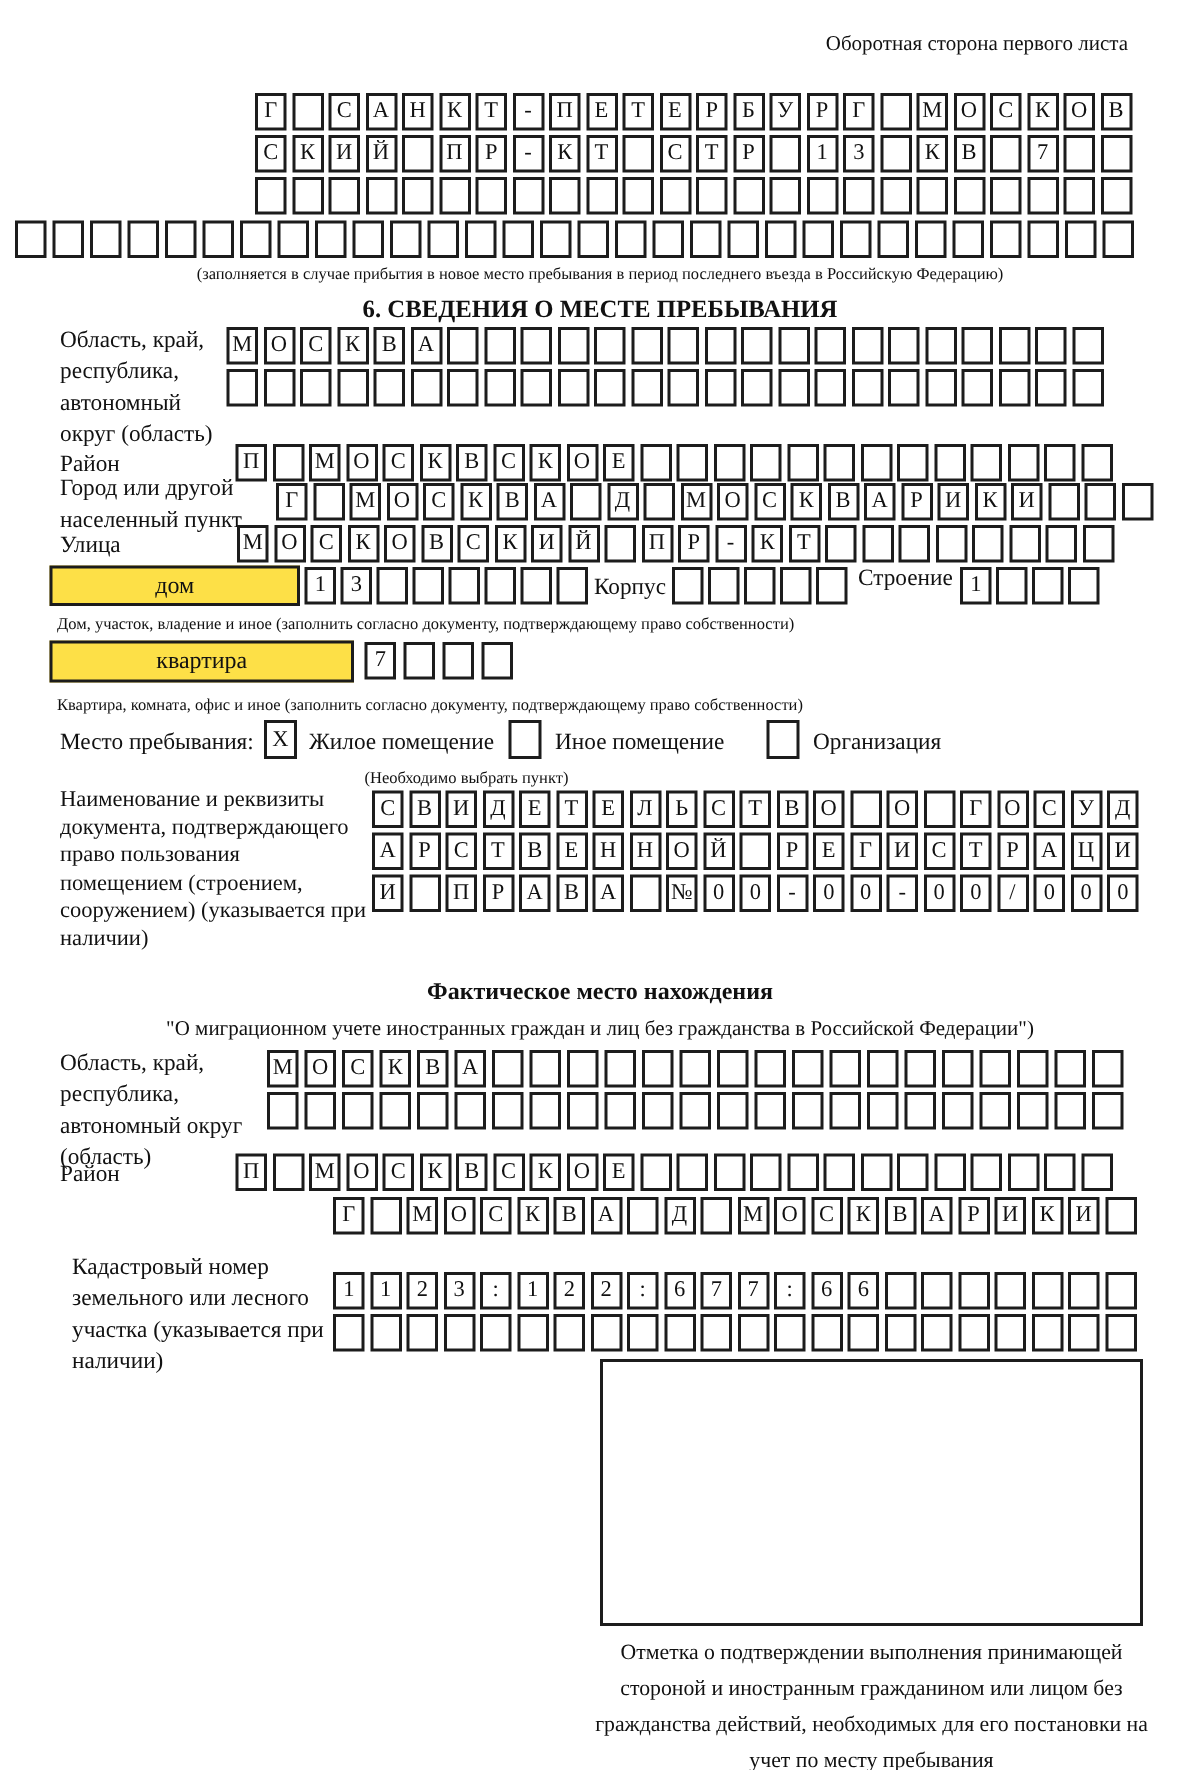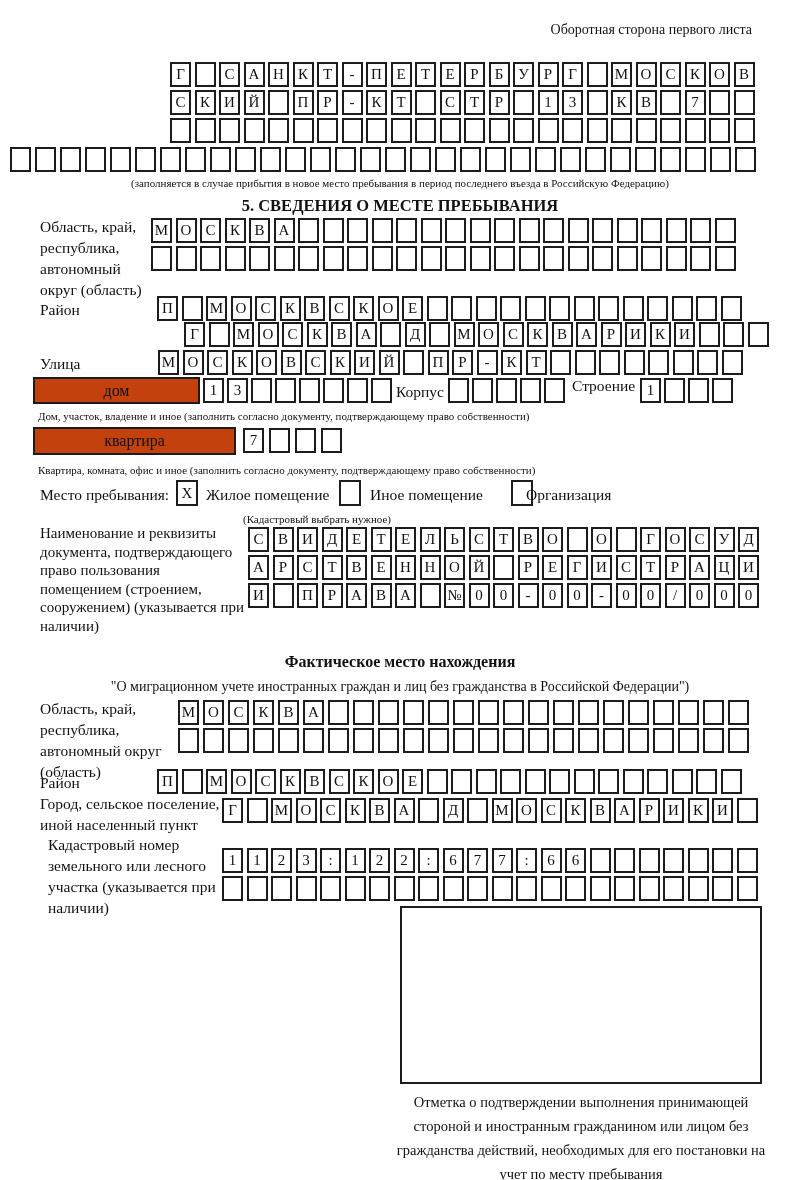--- a/index.html
+++ b/index.html
@@ -16,21 +16,21 @@
   .boxrow{display:flex;gap:3.5px;}
   .gap4{gap:4px;}
   .gap3{gap:3px;}
   .gap5{gap:5px;}
   .cell{
     width:21px;height:25px;border:2px solid #1c1c1c;box-sizing:border-box;
     display:flex;align-items:center;justify-content:center;
     font-size:15px;background:#fff;flex:0 0 auto;
   }
   .bigbox{
-    border:2px solid #1c1c1c;box-sizing:border-box;background:#c2410c;
+    border:2px solid #1c1c1c;box-sizing:border-box;background:#fde047;
     display:flex;align-items:center;justify-content:center;font-size:16px;
   }
   .chk{
     width:22px;height:26px;border:2px solid #1c1c1c;box-sizing:border-box;
     display:flex;align-items:center;justify-content:center;font-size:15px;background:#fff;
   }
   .stamp{border:2px solid #1c1c1c;box-sizing:border-box;background:#fff;}
   .note{font-size:14px;}
   .botcap{font-size:14.5px;line-height:24px;text-align:center;}
 </style>
@@ -146,21 +146,21 @@
       <div class="cell"></div>
       <div class="cell"></div>
       <div class="cell"></div>
       <div class="cell"></div>
       <div class="cell"></div>
       <div class="cell"></div>
       <div class="cell"></div>
     </div>
   <div class="abs cap center" style="top:175px;">(заполняется в случае прибытия в новое место пребывания в период последнего въезда в Российскую Федерацию)</div>
 
-  <div class="abs hdr center" style="top:196px;">5. СВЕДЕНИЯ О МЕСТЕ ПРЕБЫВАНИЯ</div>
+  <div class="abs hdr center" style="top:196px;">6. СВЕДЕНИЯ О МЕСТЕ ПРЕБЫВАНИЯ</div>
 
   <div class="abs lbl" style="left:40px;top:216px;width:118px;">Область, край, республика, автономный округ (область)</div>
   <div class="abs boxrow" style="left:151px;top:218px;">
       <div class="cell">М</div>
       <div class="cell">О</div>
       <div class="cell">С</div>
       <div class="cell">К</div>
       <div class="cell">В</div>
       <div class="cell">А</div>
       <div class="cell"></div>
@@ -230,20 +230,21 @@
       <div class="cell"></div>
       <div class="cell"></div>
       <div class="cell"></div>
       <div class="cell"></div>
       <div class="cell"></div>
       <div class="cell"></div>
       <div class="cell"></div>
       <div class="cell"></div>
     </div>
 
+  <div class="abs lbl" style="left:40px;top:315px;width:148px;">Город или другой населенный пункт</div>
   <div class="abs boxrow" style="left:184px;top:322px;">
       <div class="cell">Г</div>
       <div class="cell"></div>
       <div class="cell">М</div>
       <div class="cell">О</div>
       <div class="cell">С</div>
       <div class="cell">К</div>
       <div class="cell">В</div>
       <div class="cell">А</div>
       <div class="cell"></div>
@@ -332,22 +333,22 @@
       <div class="cell"></div>
     </div>
   <div class="abs cap" style="left:38px;top:462px;">Квартира, комната, офис и иное (заполнить согласно документу, подтверждающему право собственности)</div>
 
   <div class="abs lbl" style="left:40px;top:484px;">Место пребывания:</div>
   <div class="abs chk" style="left:176px;top:480px;">X</div>
   <div class="abs lbl" style="left:206px;top:484px;">Жилое помещение</div>
   <div class="abs chk" style="left:339px;top:480px;"></div>
   <div class="abs lbl" style="left:370px;top:484px;">Иное помещение</div>
   <div class="abs chk" style="left:511px;top:480px;"></div>
-  <div class="abs lbl" style="left:526px;top:484px;">Организация</div>
-  <div class="abs cap" style="left:243px;top:511px;">(Кадастровый выбрать нужное)</div>
+  <div class="abs lbl" style="left:542px;top:484px;">Организация</div>
+  <div class="abs cap" style="left:243px;top:511px;">(Необходимо выбрать пункт)</div>
 
   <div class="abs lbl" style="left:40px;top:524px;width:205px;line-height:18.5px;font-size:15px;">Наименование и реквизиты документа, подтверждающего право пользования помещением (строением, сооружением) (указывается при наличии)</div>
   <div class="abs boxrow" style="left:248px;top:527px;">
       <div class="cell">С</div>
       <div class="cell">В</div>
       <div class="cell">И</div>
       <div class="cell">Д</div>
       <div class="cell">Е</div>
       <div class="cell">Т</div>
       <div class="cell">Е</div>
@@ -489,21 +490,20 @@
       <div class="cell"></div>
       <div class="cell"></div>
       <div class="cell"></div>
       <div class="cell"></div>
       <div class="cell"></div>
       <div class="cell"></div>
       <div class="cell"></div>
       <div class="cell"></div>
     </div>
 
-  <div class="abs lbl" style="left:40px;top:793px;width:188px;">Город, сельское поселение, иной населенный пункт</div>
   <div class="abs boxrow" style="left:222px;top:798px;">
       <div class="cell">Г</div>
       <div class="cell"></div>
       <div class="cell">М</div>
       <div class="cell">О</div>
       <div class="cell">С</div>
       <div class="cell">К</div>
       <div class="cell">В</div>
       <div class="cell">А</div>
       <div class="cell"></div>

